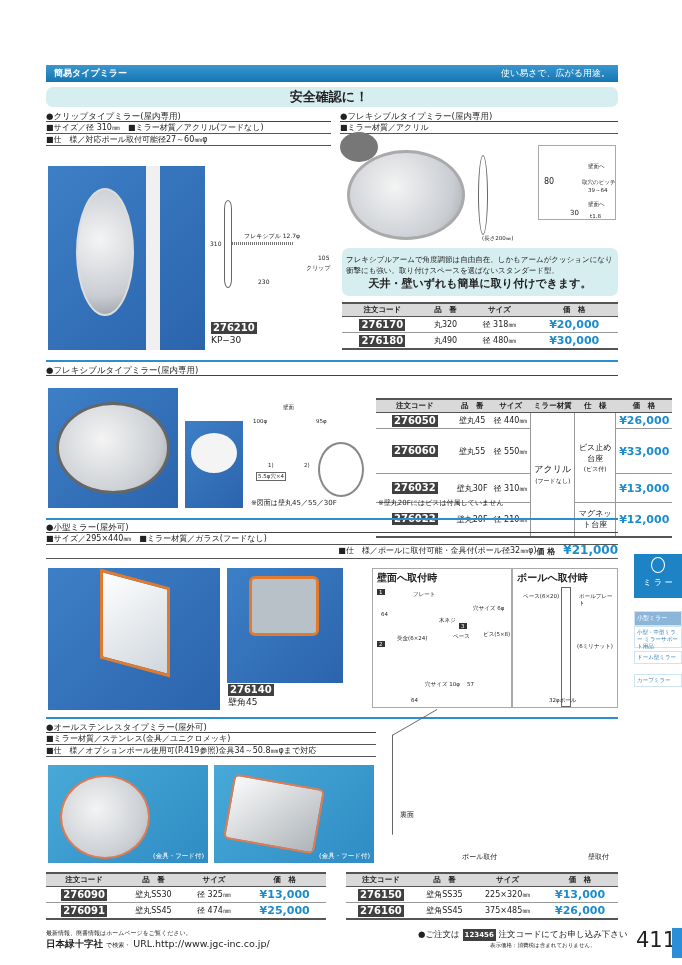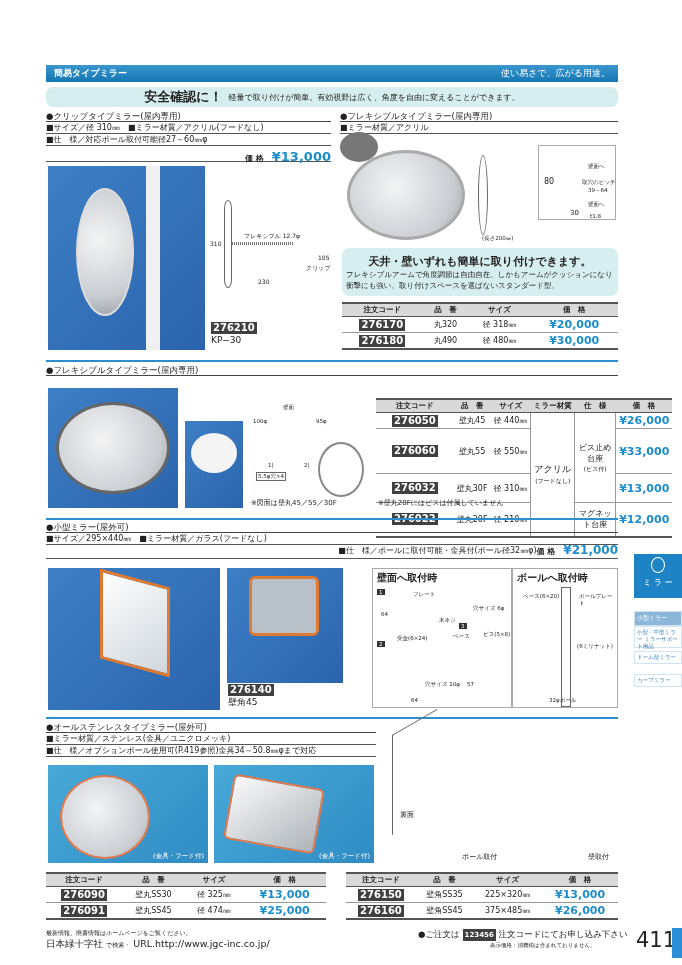--- a/index.html
+++ b/index.html
@@ -32,30 +32,26 @@
 </style>
 </head>
 <body>
 
 <div class="abs hdr">
   <span>簡易タイプミラー</span>
   <span class="r">使い易さで、広がる用途。</span>
 </div>
 <div class="abs band band1">
   <span class="big">安全確認に！</span>
-  <span class="sm">軽量で取り付けが簡単。有効視野は広く、角度を自由に変えることができます。</span>
 </div>
 
 <div class="abs" style="left:46px;top:110px;width:285px">
   <div class="ptitle">●クリップタイプミラー(屋内専用)</div>
   <div class="pspec">■サイズ／径 310㎜　■ミラー材質／アクリル(フードなし)</div>
   <div class="pspec">■仕　様／対応ポール取付可能径27～60㎜φ</div>
-  <div style="text-align:right;height:16px;border-bottom:1px solid #555">
-    <span class="plabel">価 格</span><span class="price" style="font-size:13px">¥13,000</span>
-  </div>
 </div>
 <div class="abs photo" style="left:48px;top:166px;width:157px;height:184px">
   <div class="abs" style="left:98px;top:0;width:14px;height:184px;background:#f0f0f0"></div>
   <div class="abs mirror" style="left:28px;top:22px;width:58px;height:128px;border:2px solid #ddd"></div>
 </div>
 <div class="abs" style="left:210px;top:200px;width:125px;height:95px;font-size:6px">
   <div class="abs" style="left:14px;top:0;width:8px;height:88px;border:1px solid #666;border-radius:50%/10%"></div>
   <div class="abs" style="left:22px;top:42px;width:62px;height:3px;background:repeating-linear-gradient(90deg,#777 0 1px,#fff 1px 2px)"></div>
   <span class="abs" style="left:0;top:40px">310</span>
   <span class="abs" style="left:34px;top:32px">フレキシブル 12.7φ</span>
@@ -80,22 +76,22 @@
   <span class="abs" style="left:4px;top:90px">(長さ200㎜)</span>
   <span class="abs" style="left:66px;top:32px;font-size:8px">80</span>
   <span class="abs" style="left:92px;top:64px;font-size:7px">30</span>
   <span class="abs" style="left:110px;top:18px">壁面へ</span>
   <span class="abs" style="left:104px;top:34px">取穴のピッチ</span>
   <span class="abs" style="left:110px;top:42px">39～64</span>
   <span class="abs" style="left:110px;top:56px">壁面へ</span>
   <span class="abs" style="left:112px;top:68px">t1.8</span>
 </div>
 <div class="abs band" style="left:342px;top:248px;width:276px;height:48px;flex-direction:column;padding:2px 4px">
+  <div style="font-size:7.5px;font-family:'DejaVu Serif',serif;line-height:11px">フレキシブルアームで角度調節は自由自在。しかもアームがクッションになり衝撃にも強い。取り付けスペースを選ばないスタンダード型。</div>
   <div style="font-size:11px;font-weight:bold">天井・壁いずれも簡単に取り付けできます。</div>
-  <div style="font-size:7.5px;font-family:'DejaVu Serif',serif;line-height:11px">フレキシブルアームで角度調節は自由自在。しかもアームがクッションになり衝撃にも強い。取り付けスペースを選ばないスタンダード型。</div>
 </div>
 <table class="abs" style="left:342px;top:302px;width:276px">
   <tbody>
       <tr>
         <th>注文コード</th>
         <th>品　番</th>
         <th>サイズ</th>
         <th>価　格</th>
       </tr>
   <tr>
@@ -285,21 +281,21 @@
         <td><span class="code">276160</span></td>
         <td>壁角SS45</td>
         <td>375×485㎜</td>
         <td class="p">¥26,000</td>
       </tr>
 </tbody>
   </table>
 
 <div class="abs" style="left:46px;top:929px;font-size:6px">最新情報、廃番情報はホームページをご覧ください。</div>
 <div class="abs" style="left:46px;top:938px;font-size:9.5px;white-space:nowrap">
-  <span style="font-weight:normal">日本緑十字社</span>
+  <span style="font-weight:bold">日本緑十字社</span>
   <span style="font-size:6px">で検索・</span>
   <span>URL.http://www.jgc-inc.co.jp/</span>
 </div>
 <div class="abs" style="left:418px;top:929px;font-size:8.5px;white-space:nowrap">
   <span>●ご注文は</span>
   <span class="code" style="font-size:7px">123456</span>
   <span>注文コードにてお申し込み下さい</span>
 </div>
 <div class="abs" style="left:490px;top:942px;font-size:5.5px">表示価格：消費税は含まれておりません。</div>
 <div class="abs" style="left:636px;top:928px;font-size:21px">411</div>

